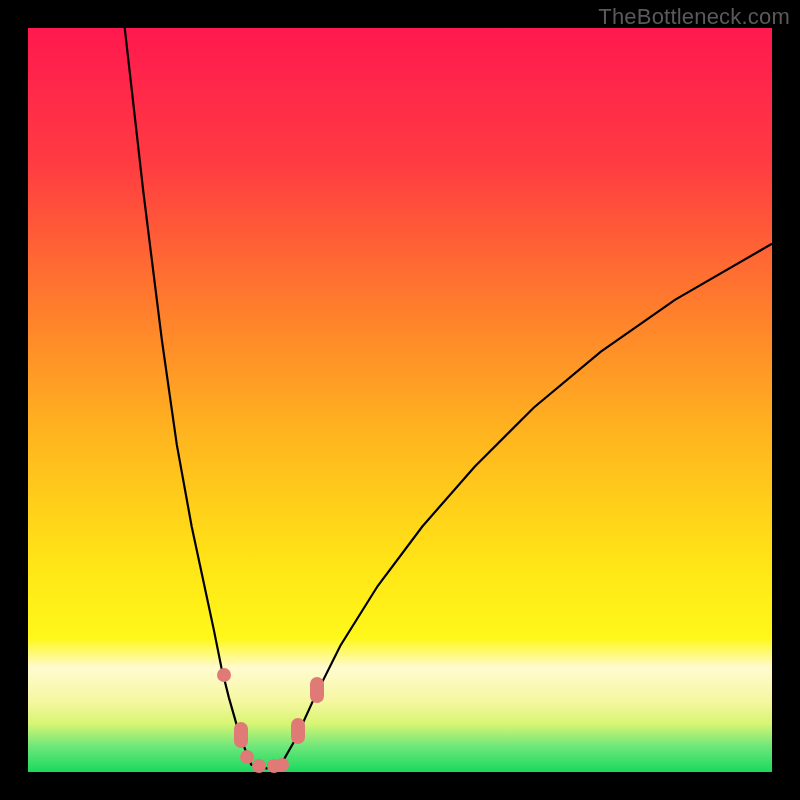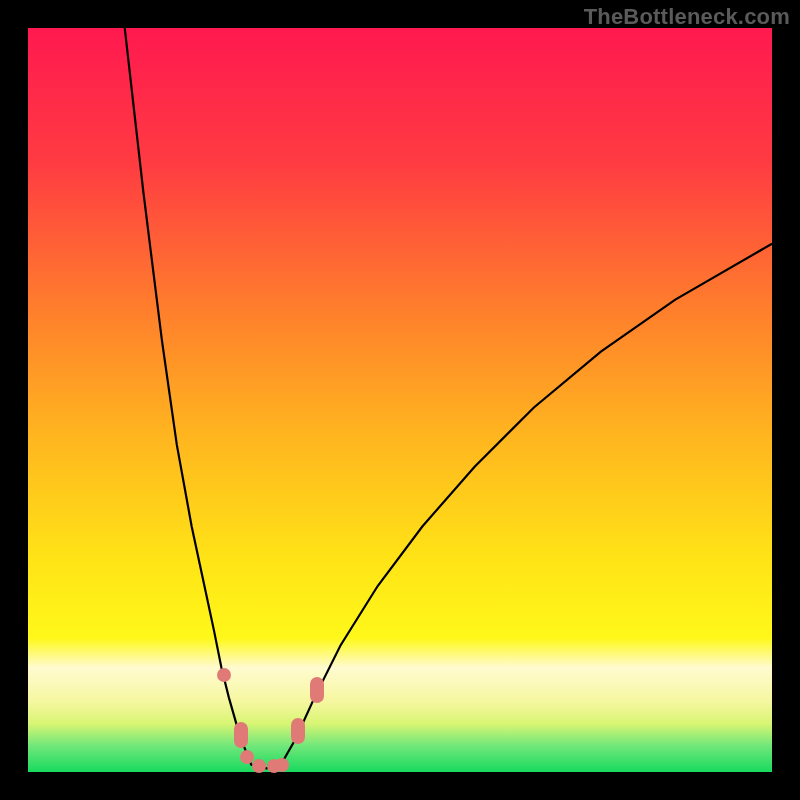--- a/index.html
+++ b/index.html
@@ -33,21 +33,21 @@
     width: 744px;
     height: 744px;
   }
   .watermark {
     position: absolute;
     top: 4px;
     right: 10px;
     color: #5a5a5a;
     font-size: 22px;
     letter-spacing: 0.2px;
-    font-weight: 700;
+    font-weight: 400;
   }
   .marker {
     position: absolute;
     width: 14px;
     height: 14px;
     border-radius: 50%;
     background: #e07a76;
     transform: translate(-50%, -50%);
   }
   .marker.tall {

